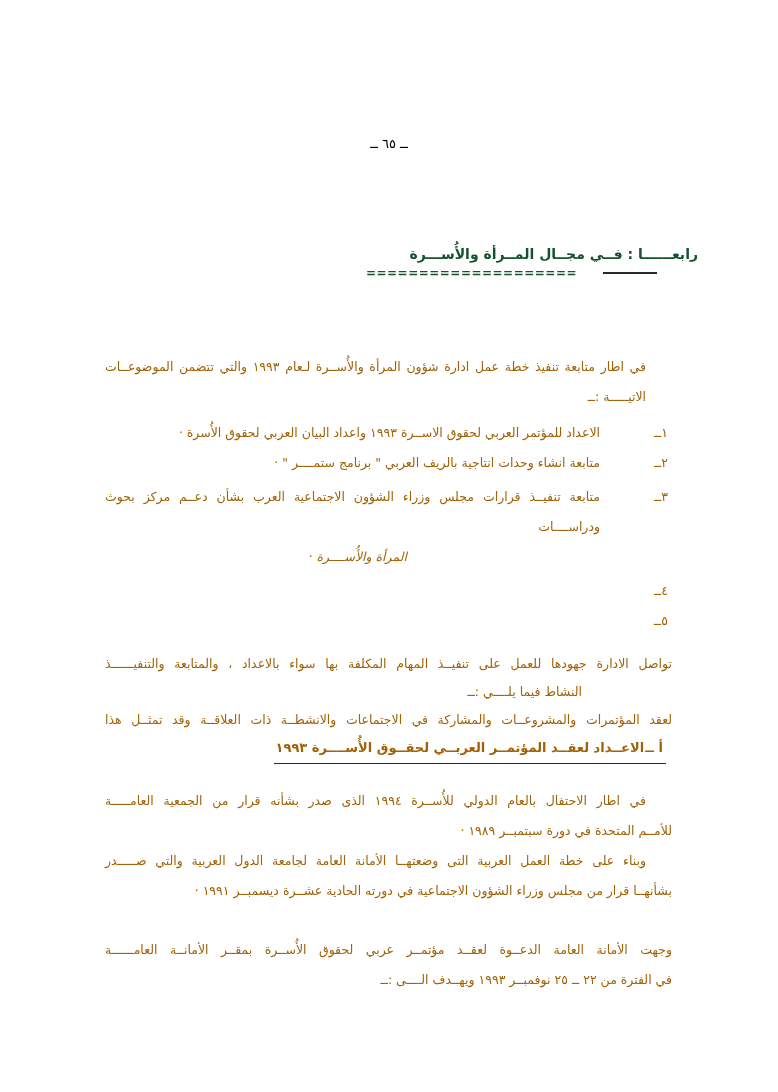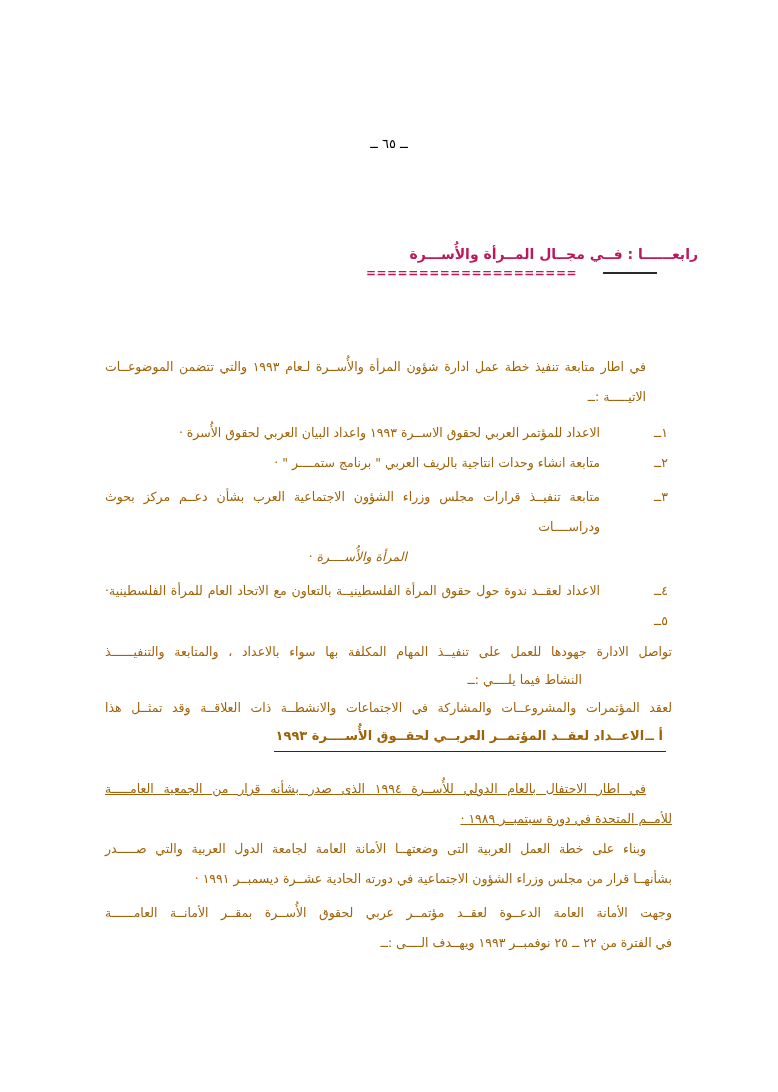--- a/index.html
+++ b/index.html
@@ -23,21 +23,21 @@
     color:#000000;
   }
   
   .heading {
     position:absolute;
     top:242px; right:80px;
     direction:rtl;
     text-align:right;
     font-size:14px;
     font-weight:bold;
-    color:#be185d;
+    color:#14532d;
   }
   .heading-title { line-height:24px; }
   .u-row {
     display:flex;
     direction:rtl;
     align-items:center;
     padding-right:41px;
     gap:26px;
     height:14px;
   }
@@ -65,41 +65,41 @@
   }
   .line { text-align:right; }
   .j { text-align:justify; text-align-last:justify; }
   .ind { padding-right:26px; }
   .list { margin-top:6px; }
   .li { display:flex; direction:rtl; padding-right:4px; }
   .li .num { width:34px; flex:none; margin-left:34px; }
   .li .txt { flex:1; }
   .mt4 { margin-top:4px; }
   .cont-deep { padding-right:265px;font-style:italic; }
-  .activity { margin-top:2px; line-height:28px; }
+  .activity { margin-top:14px; line-height:28px; }
   .act-last { padding-right:90px; }
   .section-a { margin-top:2px; }
   .section-a-line {
     display:flex;
     direction:rtl;
     padding-right:9px;
     font-weight:bold;
     line-height:24px;
     font-size:13px;
   }
   .section-a-line .marker { flex:none; margin-left:1px; }
   .section-a-underline {
     margin-top:3px;
     margin-right:6px;
     width:392px;
     border-bottom:1.5px solid #2a2a2a;
   }
-  .p1 { margin-top:22px;text-decoration:underline; }
+  .p1 { margin-top:22px; }
   .p2 { }
-  .p3 { margin-top:4px; }
+  .p3 { margin-top:29px; }
 </style>
 </head>
 <body>
 
 <div class="page">
 
   <div class="pagenum">ــ ٦٥ ــ</div>
 
   <div class="heading">
     <div class="heading-title">رابعــــــا : فــي مجــال المــرأة والأُســـرة</div>
@@ -123,21 +123,20 @@
         <span class="num">٢ــ</span>
         <span class="txt line">متابعة انشاء وحدات انتاجية بالريف العربي  " برنامج ستمــــر "  ·</span>
       </div>
       <div class="li mt4">
         <span class="num">٣ــ</span>
         <span class="txt line j">متابعة تنفيــذ قرارات مجلس وزراء الشؤون الاجتماعية العرب بشأن دعــم مركز بحوث ودراســــات</span>
       </div>
       <div class="line cont-deep">المرأة والأُســــرة ·</div>
       <div class="li mt4">
         <span class="num">٤ــ</span>
-        <span class="txt line j">الاعداد لعقــد ندوة حول حقوق المرأة الفلسطينيــة بالتعاون مع الاتحاد العام للمرأة الفلسطينية·</span>
       </div>
       <div class="li">
         <span class="num">٥ــ</span>
       </div>
     </div>
 
     <div class="activity">
       <div class="line j">تواصل الادارة جهودها للعمل على تنفيــذ المهام المكلفة بها سواء بالاعداد ، والمتابعة والتنفيــــــذ</div>
       <div class="line act-last">النشاط فيما يلــــي :ــ</div>
       <div class="line j">لعقد المؤتمرات والمشروعــات والمشاركة في الاجتماعات والانشطــة ذات العلاقــة وقد تمثــل هذا</div>

